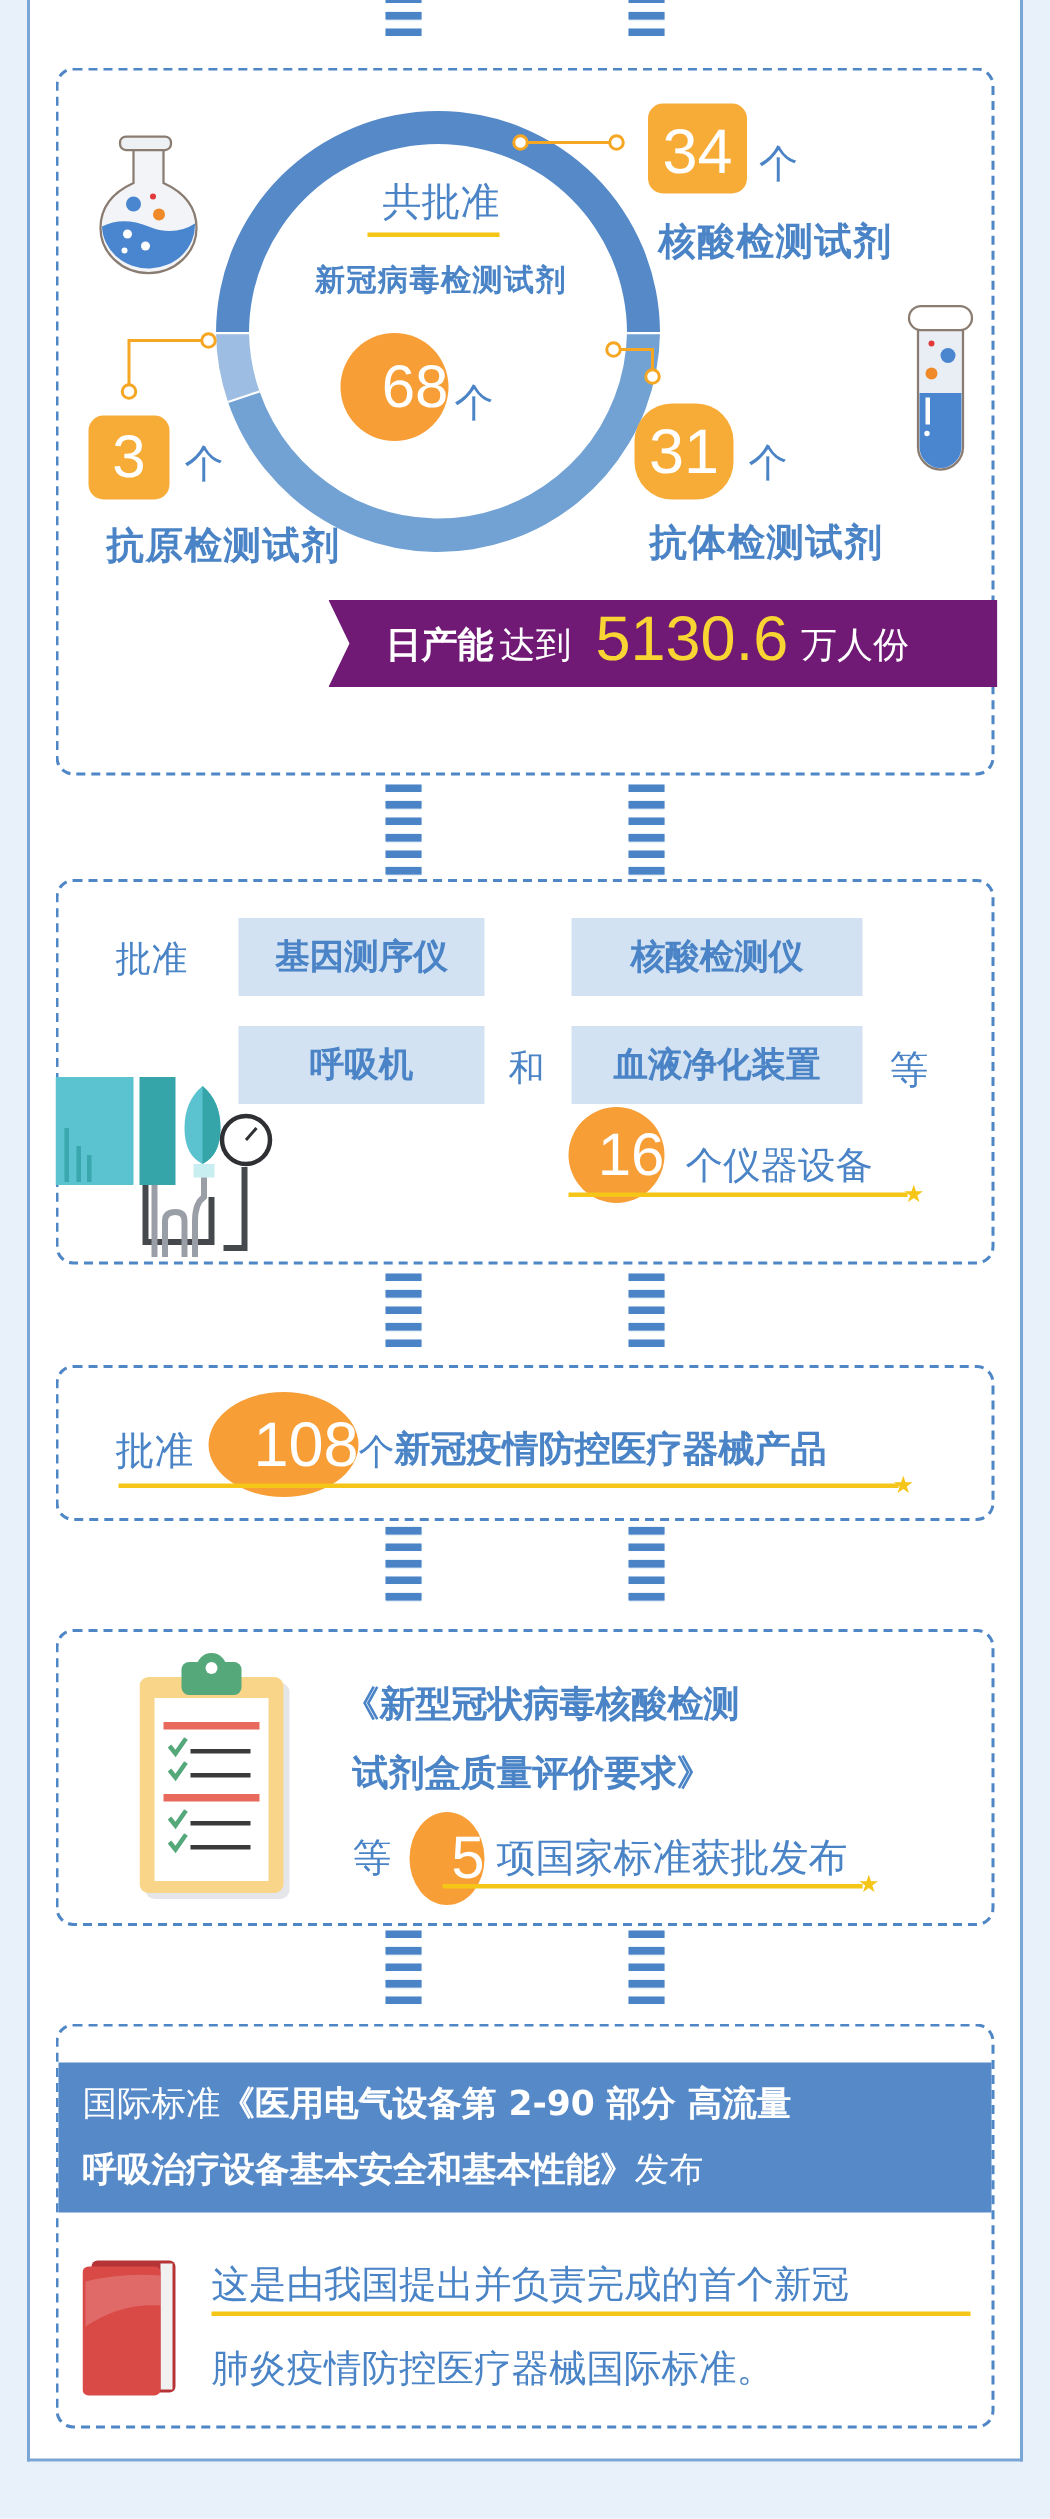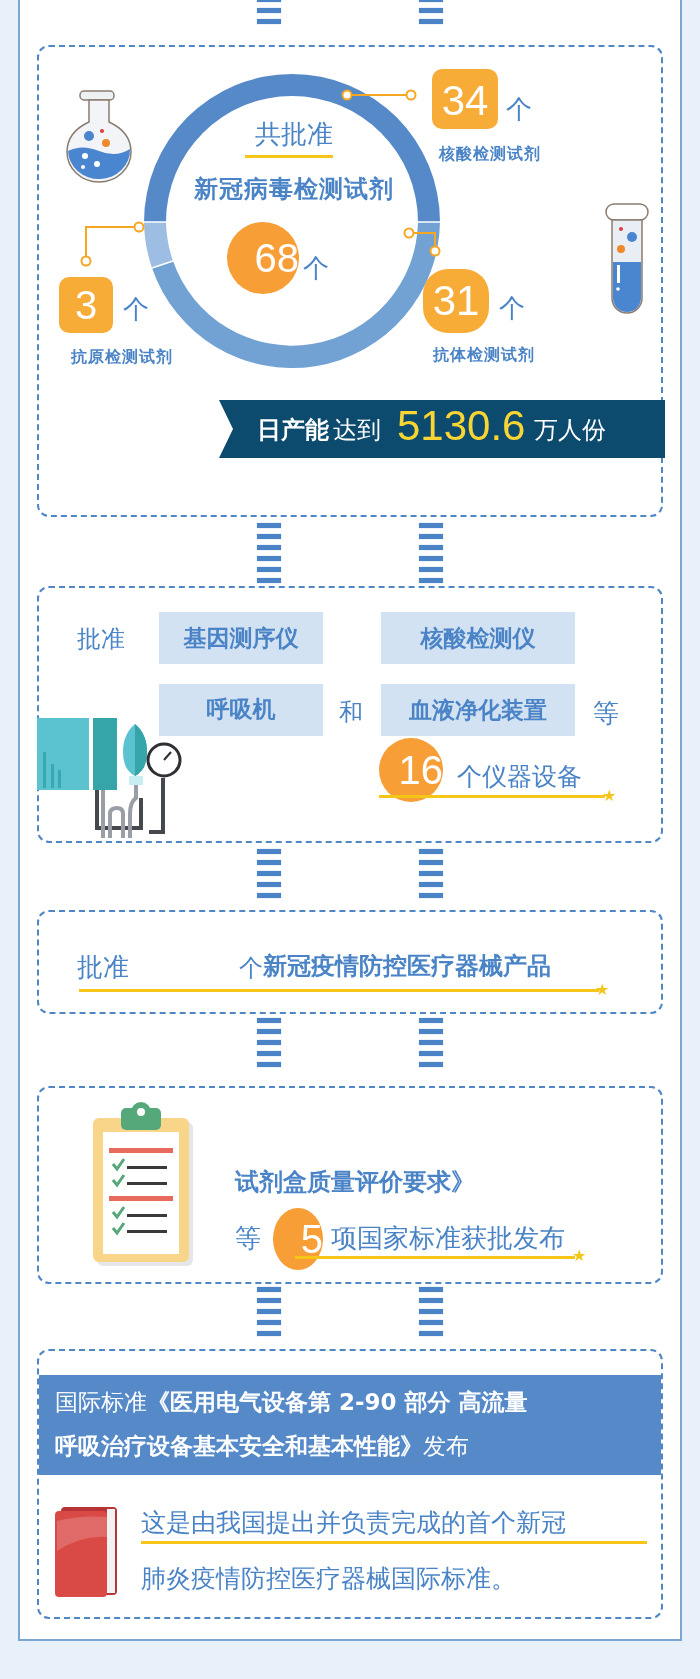--- a/index.html
+++ b/index.html
@@ -22,21 +22,21 @@
   .connector i {
     display: block; height: 5px; background: #4a84c6; margin-bottom: 6px;
     box-shadow: 0 0 1px #9dbde2;
   }
   .abs { position: absolute; }
   .orange-box {
     position: absolute; background: #f8ac38; border-radius: 10px; color: #fff;
     font-family: "Liberation Sans", sans-serif; text-align: center;
   }
   .unit { position: absolute; color: #4a84c6; font-size: 26px; }
-  .label-bold { position: absolute; color: #4a84c6; font-weight: bold; font-size: 16px; letter-spacing: 1px; }
+  .label-bold { position: absolute; color: #4a84c6; font-weight: bold; font-size: 25px; letter-spacing: 1px; }
   .circle-num {
     position: absolute; background: #f79e36; border-radius: 50%; color: #fff;
     font-family: "Liberation Sans", sans-serif; text-align: right;
   }
   .pill {
     position: absolute; background: #d3e2f2; color: #4a84c6; font-weight: bold;
     font-size: 23px; text-align: center; line-height: 52px; height: 52px;
   }
   .plain { position: absolute; color: #4a84c6; font-size: 23px; }
   .yline { position: absolute; height: 3px; background: #f5c518; }
@@ -79,21 +79,21 @@
     <path d="M298 150 A148 148 0 0 1 10 196 L31 189 A126 126 0 0 0 276 150 Z" fill="#72a2d3"></path>
 
     <path d="M10 196 A148 148 0 0 1 2 150 L24 150 A126 126 0 0 0 31 189 Z" fill="#9dbde2"></path>
     <line x1="2" y1="150" x2="24" y2="150" stroke="#fff" stroke-width="1.5"></line>
     <line x1="276" y1="150" x2="298" y2="150" stroke="#fff" stroke-width="1.5"></line>
     <line x1="10" y1="196" x2="31" y2="189" stroke="#fff" stroke-width="1.5"></line>
   </svg>
 
   <div class="abs" style="left:200px; top:70px; font-size:26px; color:#4a84c6; width:110px; text-align:center;">共批准</div>
   <div class="yline" style="left:206px; top:108px; width:88px;"></div>
-  <div class="label-bold" style="left:140px; top:126px; width:230px; text-align:center; font-size:24px;">新冠病毒检测试剂</div>
+  <div class="label-bold" style="left:140px; top:126px; width:230px; text-align:center; font-size:20px;">新冠病毒检测试剂</div>
   <div class="circle-num" style="left:188px; top:175px; width:72px; height:72px; line-height:72px; font-size:40px;">68</div>
   <div class="unit" style="left:264px; top:204px;">个</div>
 
   <svg class="abs" style="left:300px; top:40px;" width="80" height="16">
     <line x1="8" y1="8" x2="72" y2="8" stroke="#f5a623" stroke-width="2"></line>
     <circle cx="8" cy="8" r="4.5" fill="#fff" stroke="#f5a623" stroke-width="2"></circle>
     <circle cx="72" cy="8" r="4.5" fill="#fff" stroke="#f5a623" stroke-width="2"></circle>
   </svg>
   <div class="orange-box" style="left:393px; top:22px; width:66px; height:60px; line-height:64px; font-size:42px;">34</div>
   <div class="unit" style="left:467px; top:45px;">个</div>
@@ -121,21 +121,21 @@
     <rect x="2" y="2" width="42" height="16" rx="8" fill="#fff" stroke="#8a7c70" stroke-width="1.5"></rect>
     <path d="M8 18 L8 96 A15 15 0 0 0 38 96 L38 18 Z" fill="#e9eef5" stroke="#8a7c70" stroke-width="1.5"></path>
     <path d="M9 60 L37 60 L37 96 A14 14 0 0 1 9 96 Z" fill="#4a86cf"></path>
     <rect x="13" y="63" width="3" height="18" fill="#fff"></rect>
     <circle cx="14" cy="87" r="1.8" fill="#fff"></circle>
     <circle cx="17" cy="27" r="2" fill="#e23a3a"></circle>
     <circle cx="28" cy="35" r="5" fill="#4a86cf"></circle>
     <circle cx="17" cy="47" r="4" fill="#f08a28"></circle>
   </svg>
 
-  <div class="abs" style="left:180px; top:353px; width:446px; height:58px; background:#0c4a6e; clip-path: polygon(0 0, 100% 0, 100% 100%, 0 100%, 14px 50%);">
+  <div class="abs" style="left:180px; top:353px; width:446px; height:58px; background:#701a75; clip-path: polygon(0 0, 100% 0, 100% 100%, 0 100%, 14px 50%);">
     <span class="abs" style="left:38px; top:14px; color:#fff; font-weight:bold; font-size:24px;">日产能</span>
     <span class="abs" style="left:114px; top:14px; color:#fff; font-size:24px;">达到</span>
     <span class="abs" style="left:178px; top:2px; color:#f9d533; font-size:42px; font-family:'Liberation Sans',sans-serif;">5130.6</span>
     <span class="abs" style="left:315px; top:14px; color:#fff; font-size:24px;">万人份</span>
   </div>
 </div>
 
 <div class="connector" style="left:257px; top:523px;">
     <i></i>
     <i></i>
@@ -194,20 +194,21 @@
 <div class="connector" style="left:419px; top:849px;">
     <i></i>
     <i></i>
     <i></i>
     <i></i>
     <i></i>
   </div>
 
 <div class="card" style="top:910px; height:104px;">
   <div class="plain" style="left:38px; top:38px; font-size:26px;">批准</div>
+  <div class="circle-num" style="left:100px; top:16px; width:100px; height:70px; line-height:70px; font-size:42px;">108</div>
   <div class="plain" style="left:200px; top:40px; font-size:24px;">个</div>
   <div class="label-bold" style="left:224px; top:38px; font-size:24px; letter-spacing:0;">新冠疫情防控医疗器械产品</div>
   <div class="yline" style="left:40px; top:77px; width:520px;"></div>
   <div class="star" style="left:556px; top:70px;">★</div>
 </div>
 
 <div class="connector" style="left:257px; top:1018px;">
     <i></i>
     <i></i>
     <i></i>
@@ -236,20 +237,21 @@
     <path d="M20 64 l4 5 l7 -10" fill="none" stroke="#55a87a" stroke-width="3"></path>
     <path d="M20 80 l4 5 l7 -10" fill="none" stroke="#55a87a" stroke-width="3"></path>
     <path d="M20 112 l4 5 l7 -10" fill="none" stroke="#55a87a" stroke-width="3"></path>
     <path d="M20 128 l4 5 l7 -10" fill="none" stroke="#55a87a" stroke-width="3"></path>
     <rect x="34" y="66" width="40" height="3" fill="#3a3a3a"></rect>
     <rect x="34" y="82" width="40" height="3" fill="#3a3a3a"></rect>
     <rect x="34" y="114" width="40" height="3" fill="#3a3a3a"></rect>
     <rect x="34" y="130" width="40" height="3" fill="#3a3a3a"></rect>
   </svg>
 
+  <div class="label-bold" style="left:190px; top:32px; font-size:24px; letter-spacing:0;">《新型冠状病毒核酸检测</div>
   <div class="label-bold" style="left:196px; top:78px; font-size:24px; letter-spacing:0;">试剂盒质量评价要求》</div>
   <div class="plain" style="left:196px; top:133px; font-size:26px;">等</div>
   <div class="circle-num" style="left:234px; top:120px; width:50px; height:62px; line-height:62px; font-size:40px;">5</div>
   <div class="plain" style="left:292px; top:133px; font-size:26px;">项国家标准获批发布</div>
   <div class="yline" style="left:256px; top:168px; width:280px;"></div>
   <div class="star" style="left:533px; top:160px;">★</div>
 </div>
 
 <div class="connector" style="left:257px; top:1287px;">
     <i></i>

